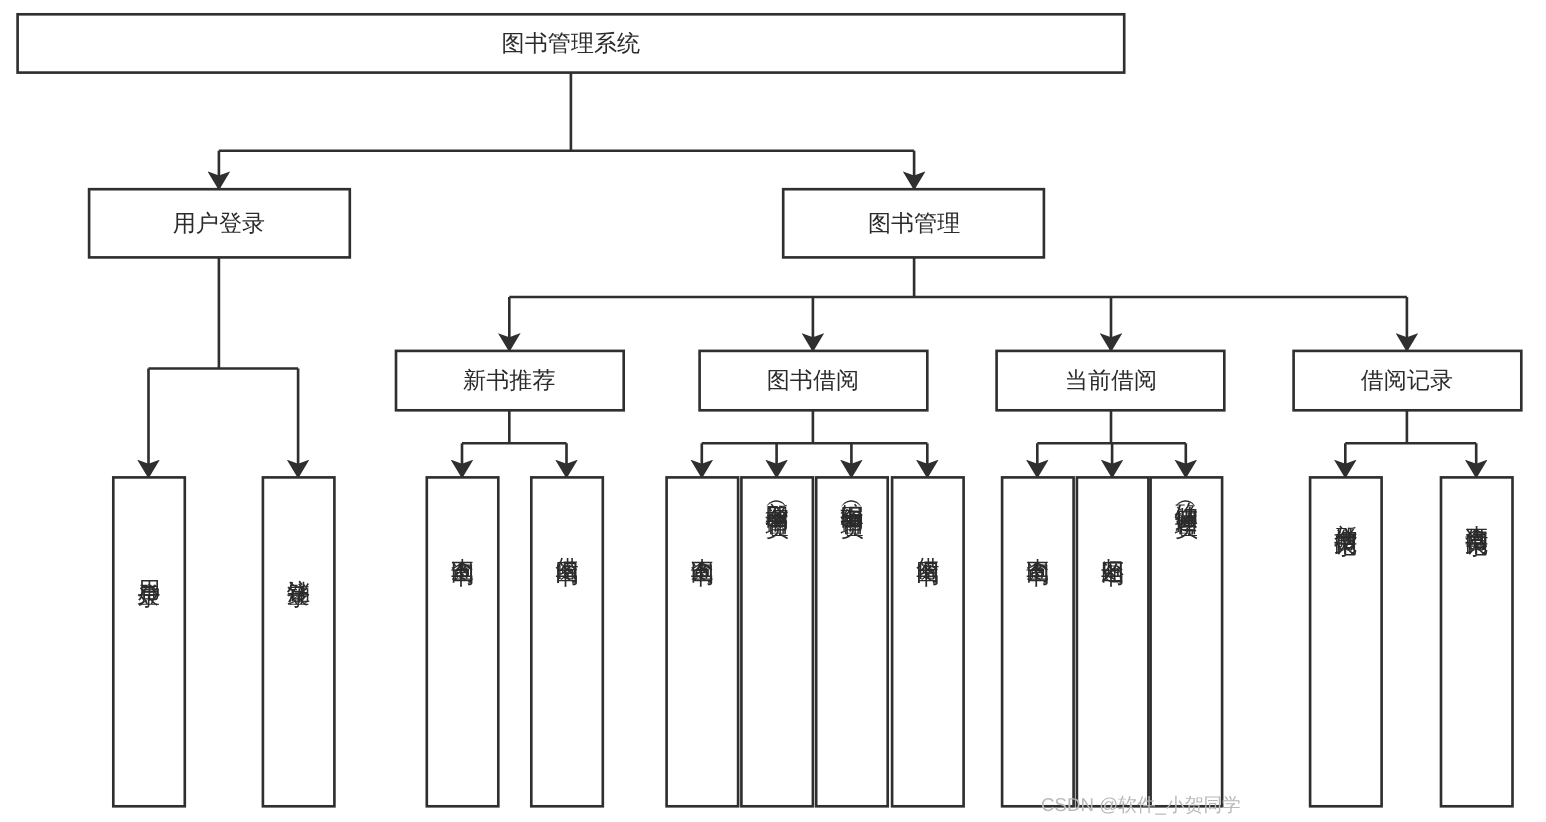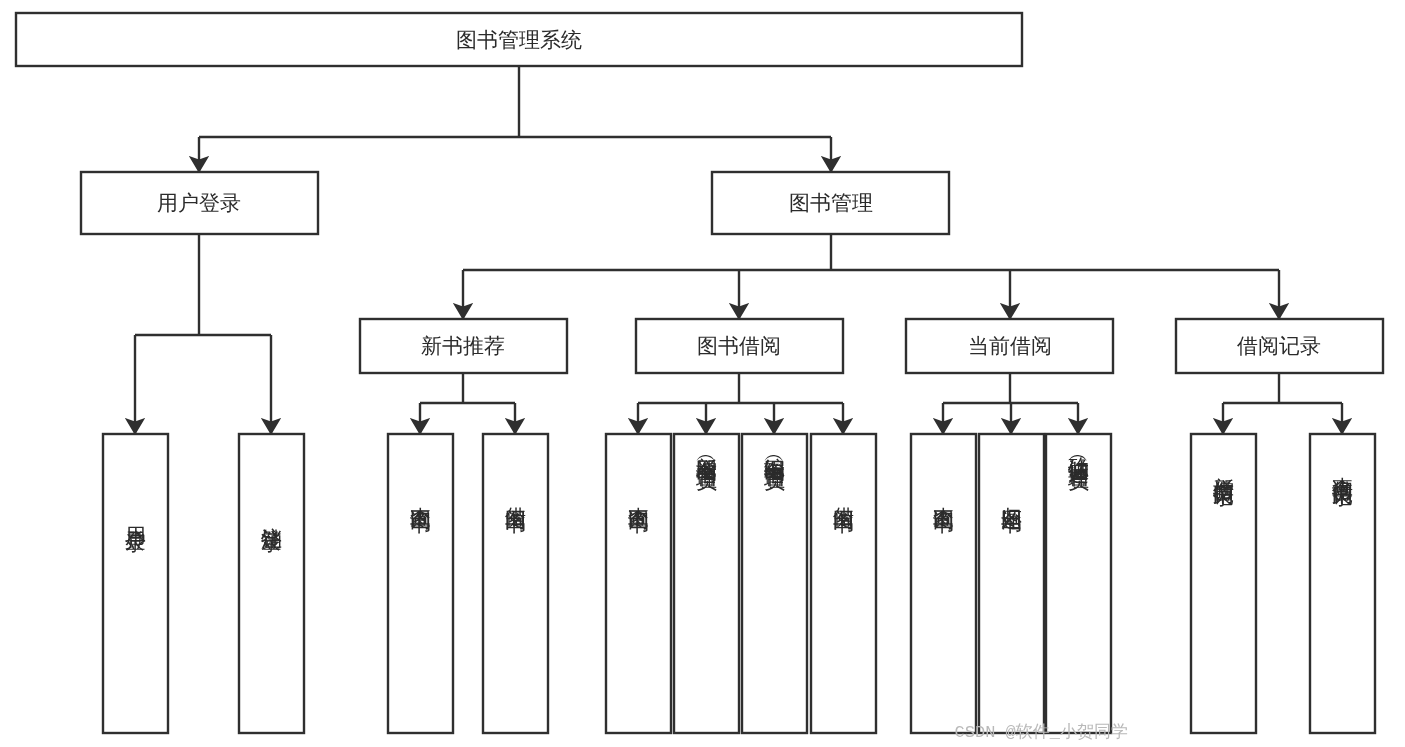--- a/index.html
+++ b/index.html
@@ -62,21 +62,21 @@
     font-family: "DejaVu Sans", "Liberation Sans", sans-serif;
     font-size: 21px;
     color: #2b2b2b;
     letter-spacing: 2px;
     white-space: nowrap;
   }
   .watermark {
     position: absolute;
     right: 8px;
     bottom: 4px;
-    font-family: Liberation Mono, monospace;
+    font-family: Liberation Sans, sans-serif;
     font-size: 17px;
     color: #b9b9b9;
     white-space: nowrap;
     pointer-events: none;
     margin-left: 40px;
   }
 </style>
 </head>
 <body>
 

